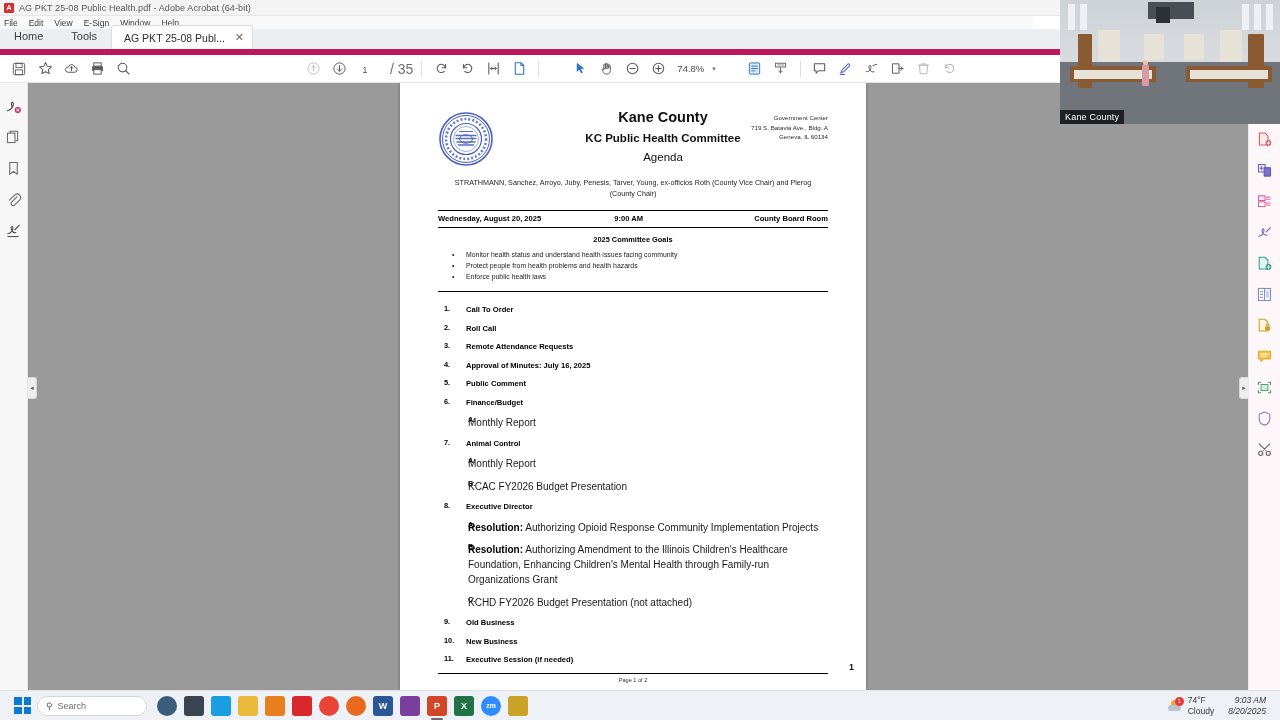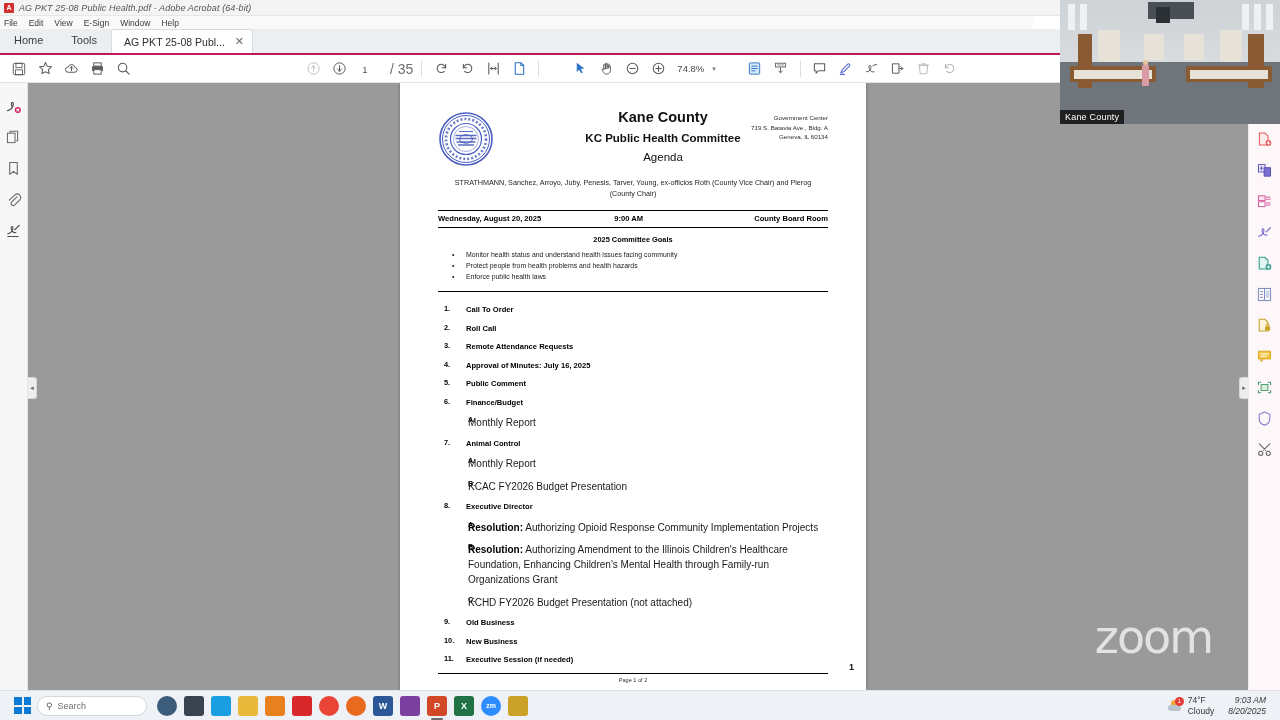--- a/index.html
+++ b/index.html
@@ -20,37 +20,37 @@
   .titlebar .tb-icon {
     width: 10px; height: 10px; background: #d32f2f; border-radius: 1px;
     margin-right: 5px; position: relative;
   }
   .titlebar .tb-icon::after {
     content: "A"; position: absolute; left: 0; top: -1px; width: 10px;
     font-size: 7px; color: #fff; text-align: center; font-weight: bold;
     line-height: 11px;
   }
   .titlebar .tb-text {
-    font-size: 9px; color: #555; white-space: nowrap; letter-spacing: .1px; font-style: italic;
+    font-size: 9px; color: #555; white-space: nowrap; letter-spacing: .1px;
   }
 
   
   .menubar {
     position: absolute; left: 0; top: 16px; width: 1033px; height: 13px;
     background: #f9f9f9; display: flex; align-items: center; padding-left: 4px;
   }
   .menubar .mi {
     font-size: 8.5px; color: #3a3a3a; padding: 0 6px 0 0; margin-right: 5px;
     white-space: nowrap; cursor: default;
   }
 
   
   .tabstrip {
     position: absolute; left: 0; top: 29px; width: 1280px; height: 26px;
-    background: #eceff1; border-bottom: 2px solid #be185d;
+    background: #eceff1; border-bottom: 6px solid #be185d;
     display: flex; align-items: flex-end;
   }
   .tabstrip .navlink {
     font-size: 11px; color: #3c3c3c; padding: 0 14px; height: 26px;
     line-height: 26px; white-space: nowrap; cursor: pointer;
   }
   .tabstrip .doctab {
     position: relative; background: #ffffff; height: 24px;
     display: flex; align-items: center; padding: 0 8px 0 12px;
     border-radius: 3px 3px 0 0; border: 1px solid #d9dcde; border-bottom: none;
@@ -610,21 +610,20 @@
               <div class="ag-text">Executive Session (if needed)</div>
             </div>
           </div>
 
         <div class="foot-rule"></div>
         <div class="foot-text">Page 1 of 2</div>
         <div class="foot-pageno">1</div>
       </div>
     </div>
 
-    <div class="zoom-watermark">zoom</div>
   </div>
 
   <div class="collapse-left">◂</div>
   <div class="collapse-right">▸</div>
 
   <div class="rightrail">
     <div class="rrail-btn">
       <svg width="17" height="17" viewBox="0 0 18 18">
           <path d="M3.6 2.2h6l3.2 3.2v9.4H3.6z" fill="#fdeaea" stroke="#e05a5a" stroke-width="1.1"></path>
           <circle cx="13.2" cy="12.6" r="3" fill="#e05a5a"></circle>

